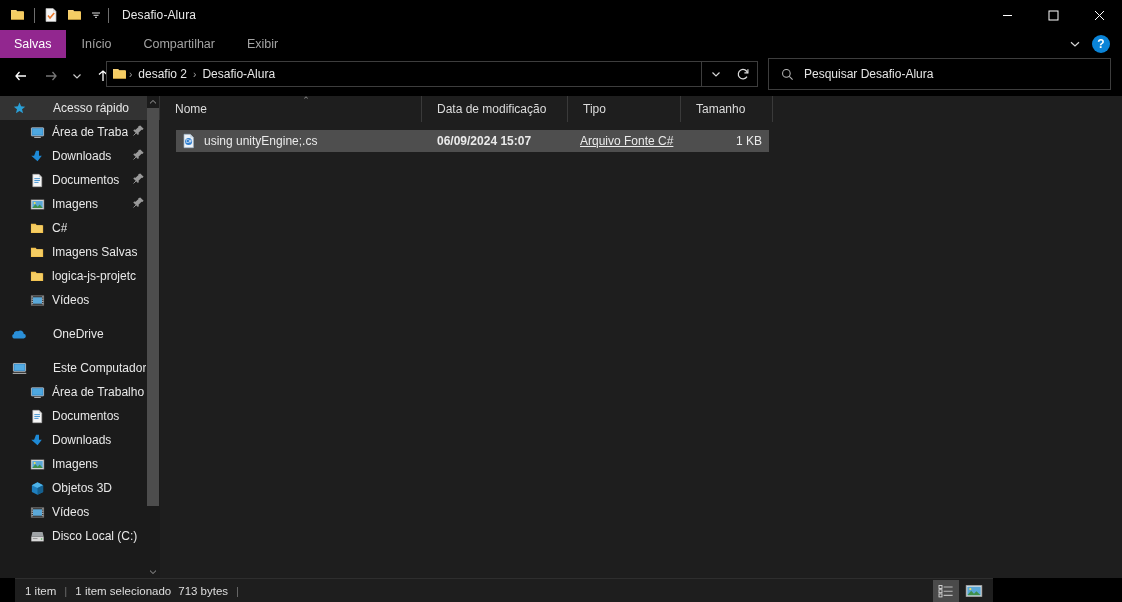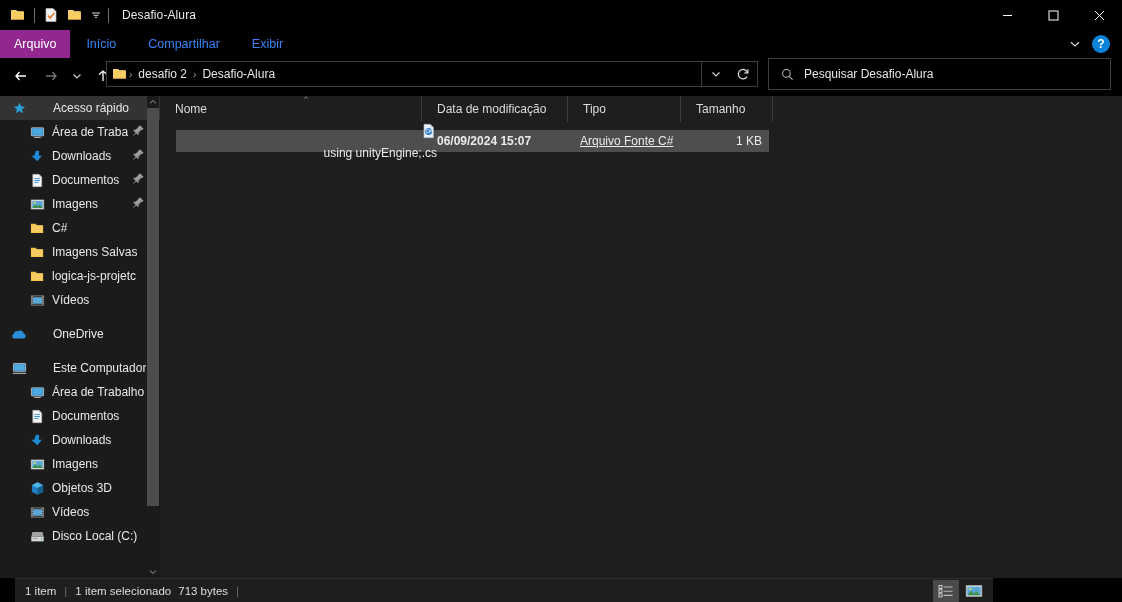--- a/index.html
+++ b/index.html
@@ -34,21 +34,21 @@
     color: #ffffff;
   }
 
   
   .ribbon {
     position: absolute; left: 0; top: 30px; width: 1122px; height: 28px;
     background: #000000; display: flex; align-items: stretch;
   }
   .rtab {
     display: flex; align-items: center; padding: 0 16px;
-    color: #3b82f6; font-size: 12.5px; white-space: nowrap;
+    color: #a3a3a3; font-size: 12.5px; white-space: nowrap;
   }
   .rtab.file { background: #92278f; color: #ffffff; padding: 0 14px; }
   .ribbon-right { position: absolute; right: 4px; top: 0; height: 28px; display: flex; align-items: center; gap: 6px; }
   .rb-chev { width: 22px; height: 28px; display: flex; align-items: center; justify-content: center; }
   .help-btn {
     width: 18px; height: 18px; border-radius: 50%; background: #0a84d8;
     color: #ffffff; font-size: 12px; font-weight: bold;
     display: flex; align-items: center; justify-content: center; margin-right: 8px;
   }
 
@@ -117,21 +117,21 @@
     position: absolute; left: 140px; top: 0px; width: 12px; height: 8px;
     color: #8c8c8c; font-size: 9px; text-align: center; line-height: 8px;
   }
   .rows { position: relative; }
   .frow {
     position: relative; height: 22px; margin-left: 16px; width: 593px;
     display: flex; align-items: center;
   }
   .frow.selected { background: #4e4e4e; }
   .fc { font-size: 12px; color: #eaeaea; white-space: nowrap; }
-  .fc-name { display: flex; align-items: flex-end; gap: 7px; padding-left: 5px; width: 261px; flex-direction: column; }
+  .fc-name { display: flex; align-items: center; gap: 7px; padding-left: 5px; width: 261px; }
   .fc-date { width: 143px; font-weight: bold; }
   .fc-type { width: 116px; text-decoration: underline; }
   .fc-size { width: 66px; text-align: right; }
   .fileicon { width: 16px; height: 16px; position: relative; }
 
   
   .status {
     position: absolute; left: 15px; top: 578px; width: 978px; height: 24px;
     background: #1e1e1e; display: flex; align-items: center;
     border-top: 1px solid #2e2e2e;
@@ -197,21 +197,21 @@
       </div>
       <div class="wc close">
         <svg width="11" height="11" viewBox="0 0 11 11">
             <path d="M1 1l9 9M10 1l-9 9" stroke="#ffffff" stroke-width="1"></path>
           </svg>
       </div>
     </div>
   </div>
 
   <div class="ribbon">
-    <div class="rtab file">Arquivo</div>
+    <div class="rtab file">Salvas</div>
     <div class="rtab">Início</div>
     <div class="rtab">Compartilhar</div>
     <div class="rtab">Exibir</div>
     <div class="ribbon-right">
       <div class="rb-chev">
         <svg width="12" height="12" viewBox="0 0 12 12">
             <path d="M2 4.2L6 8l4-3.8" fill="none" stroke="#d8d8d8" stroke-width="1.2"></path>
           </svg>
       </div>
       <div class="help-btn">?</div>

